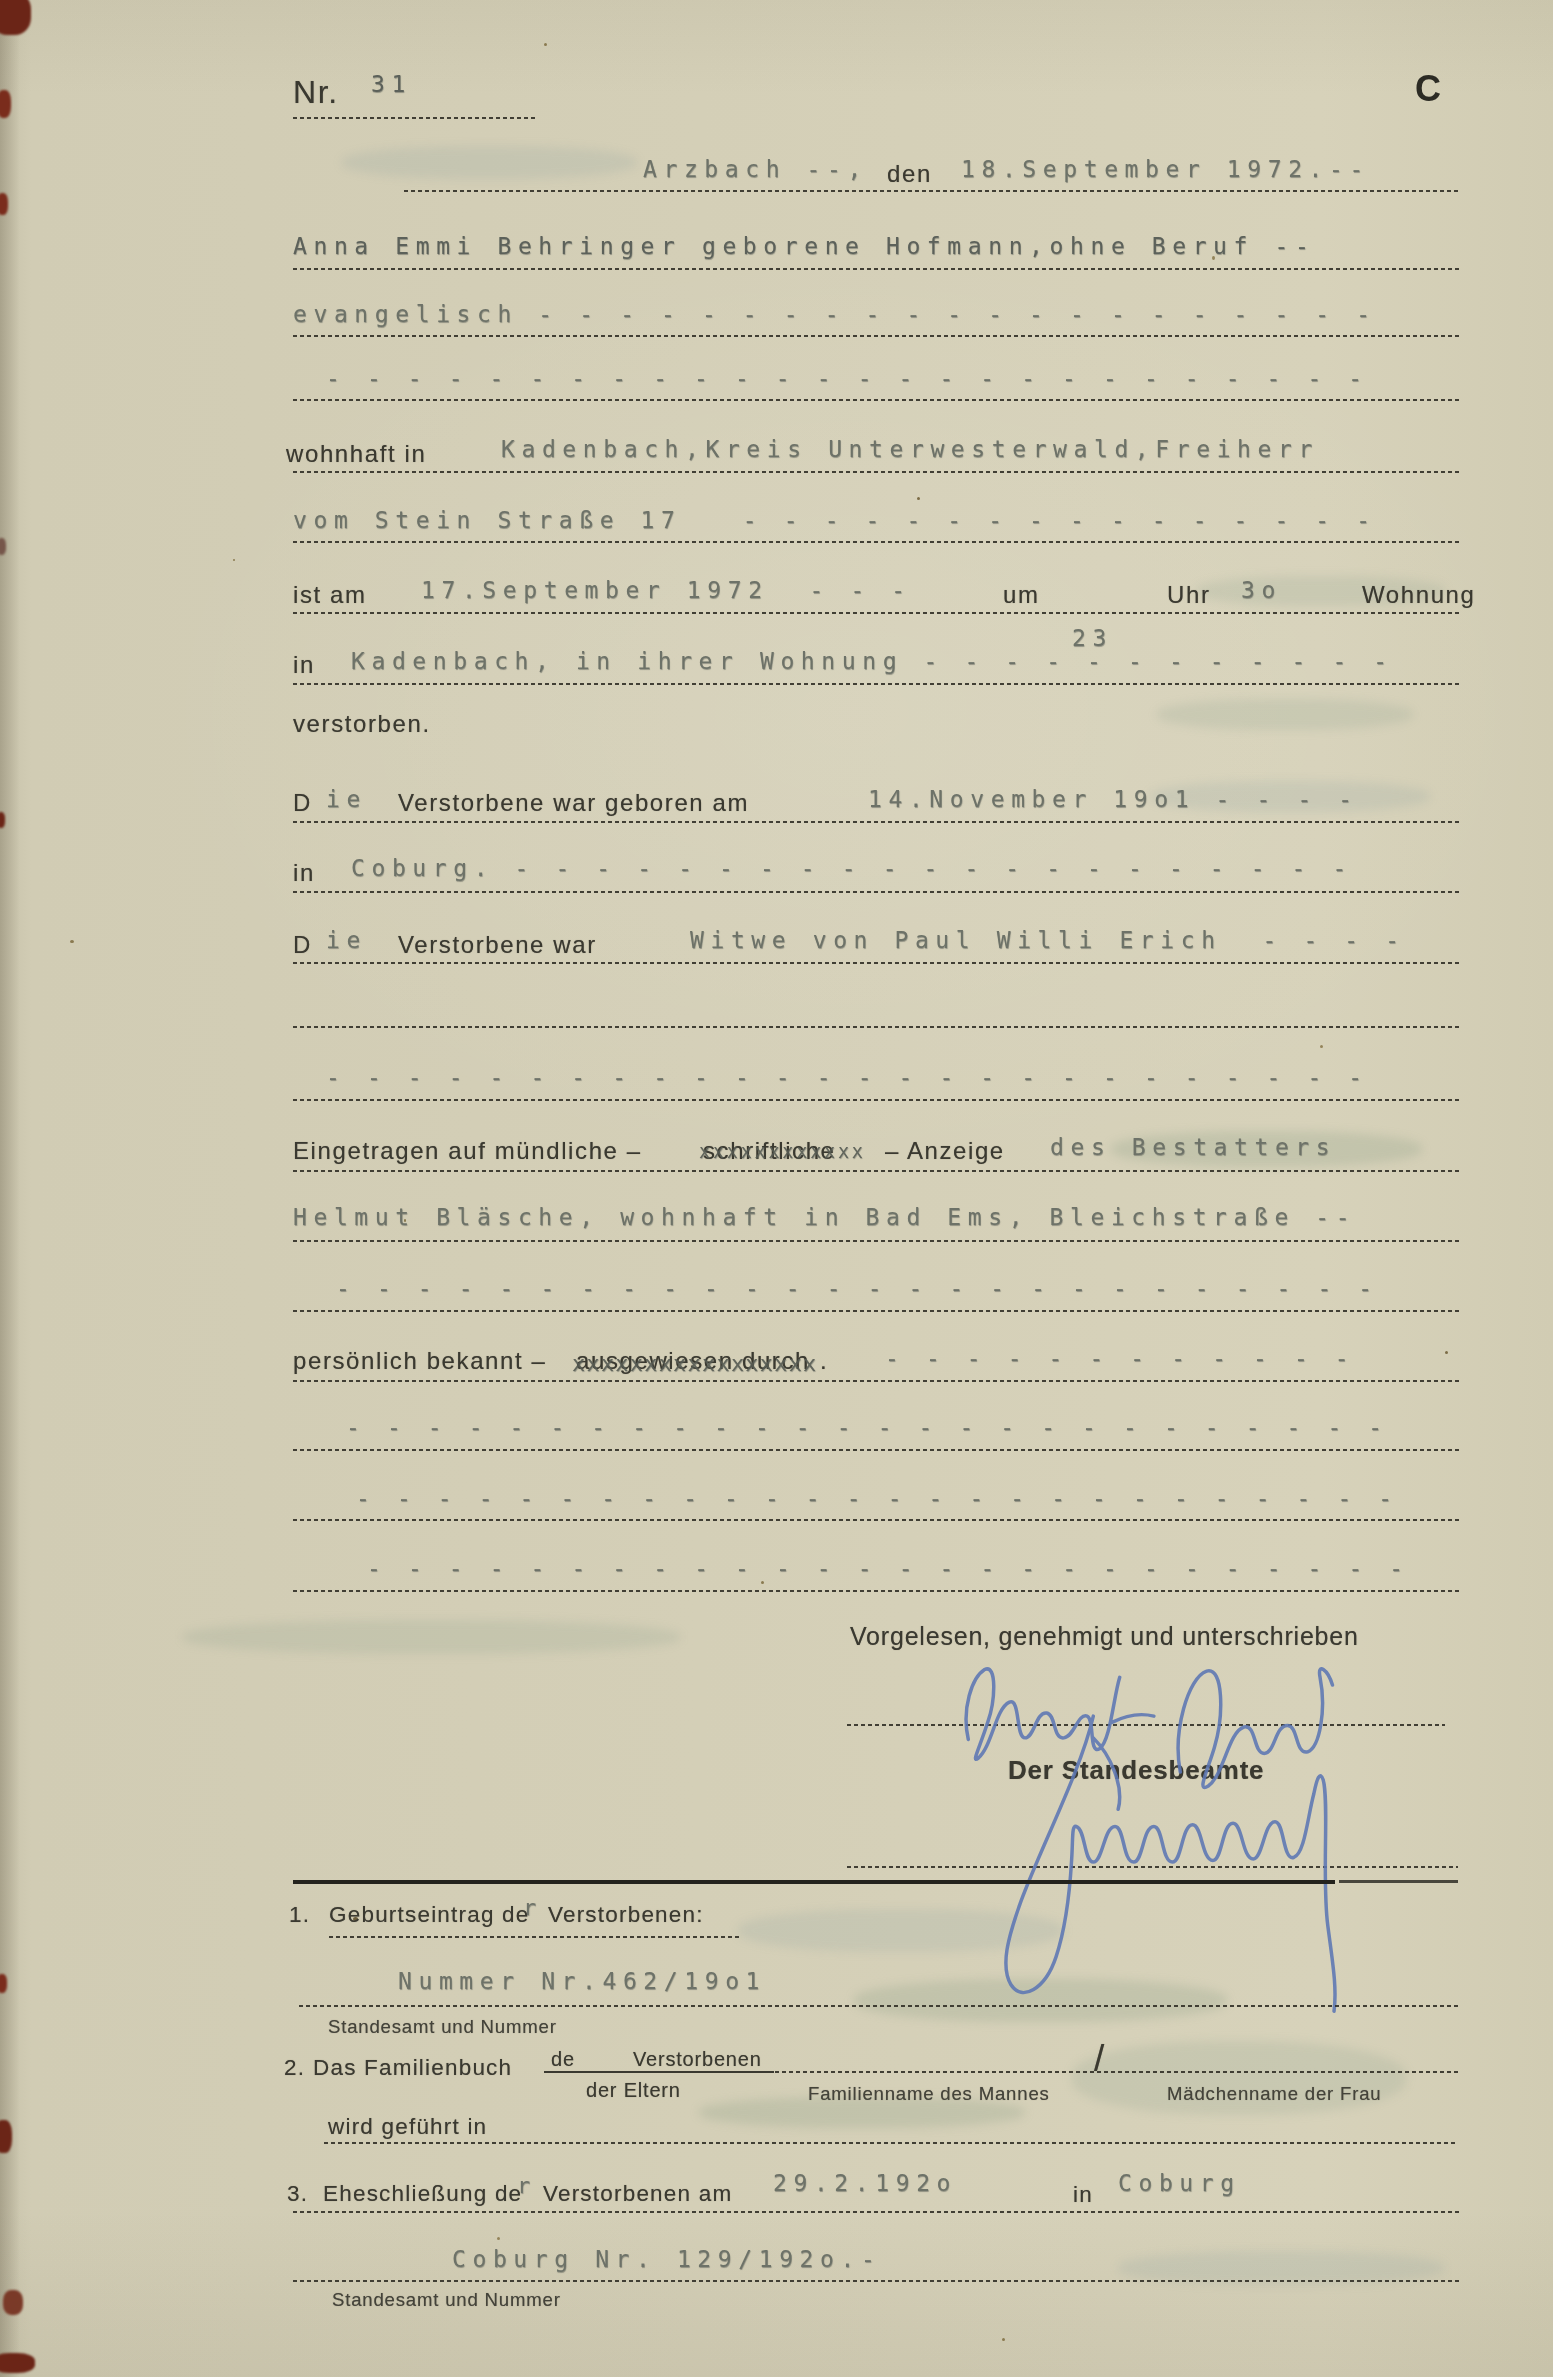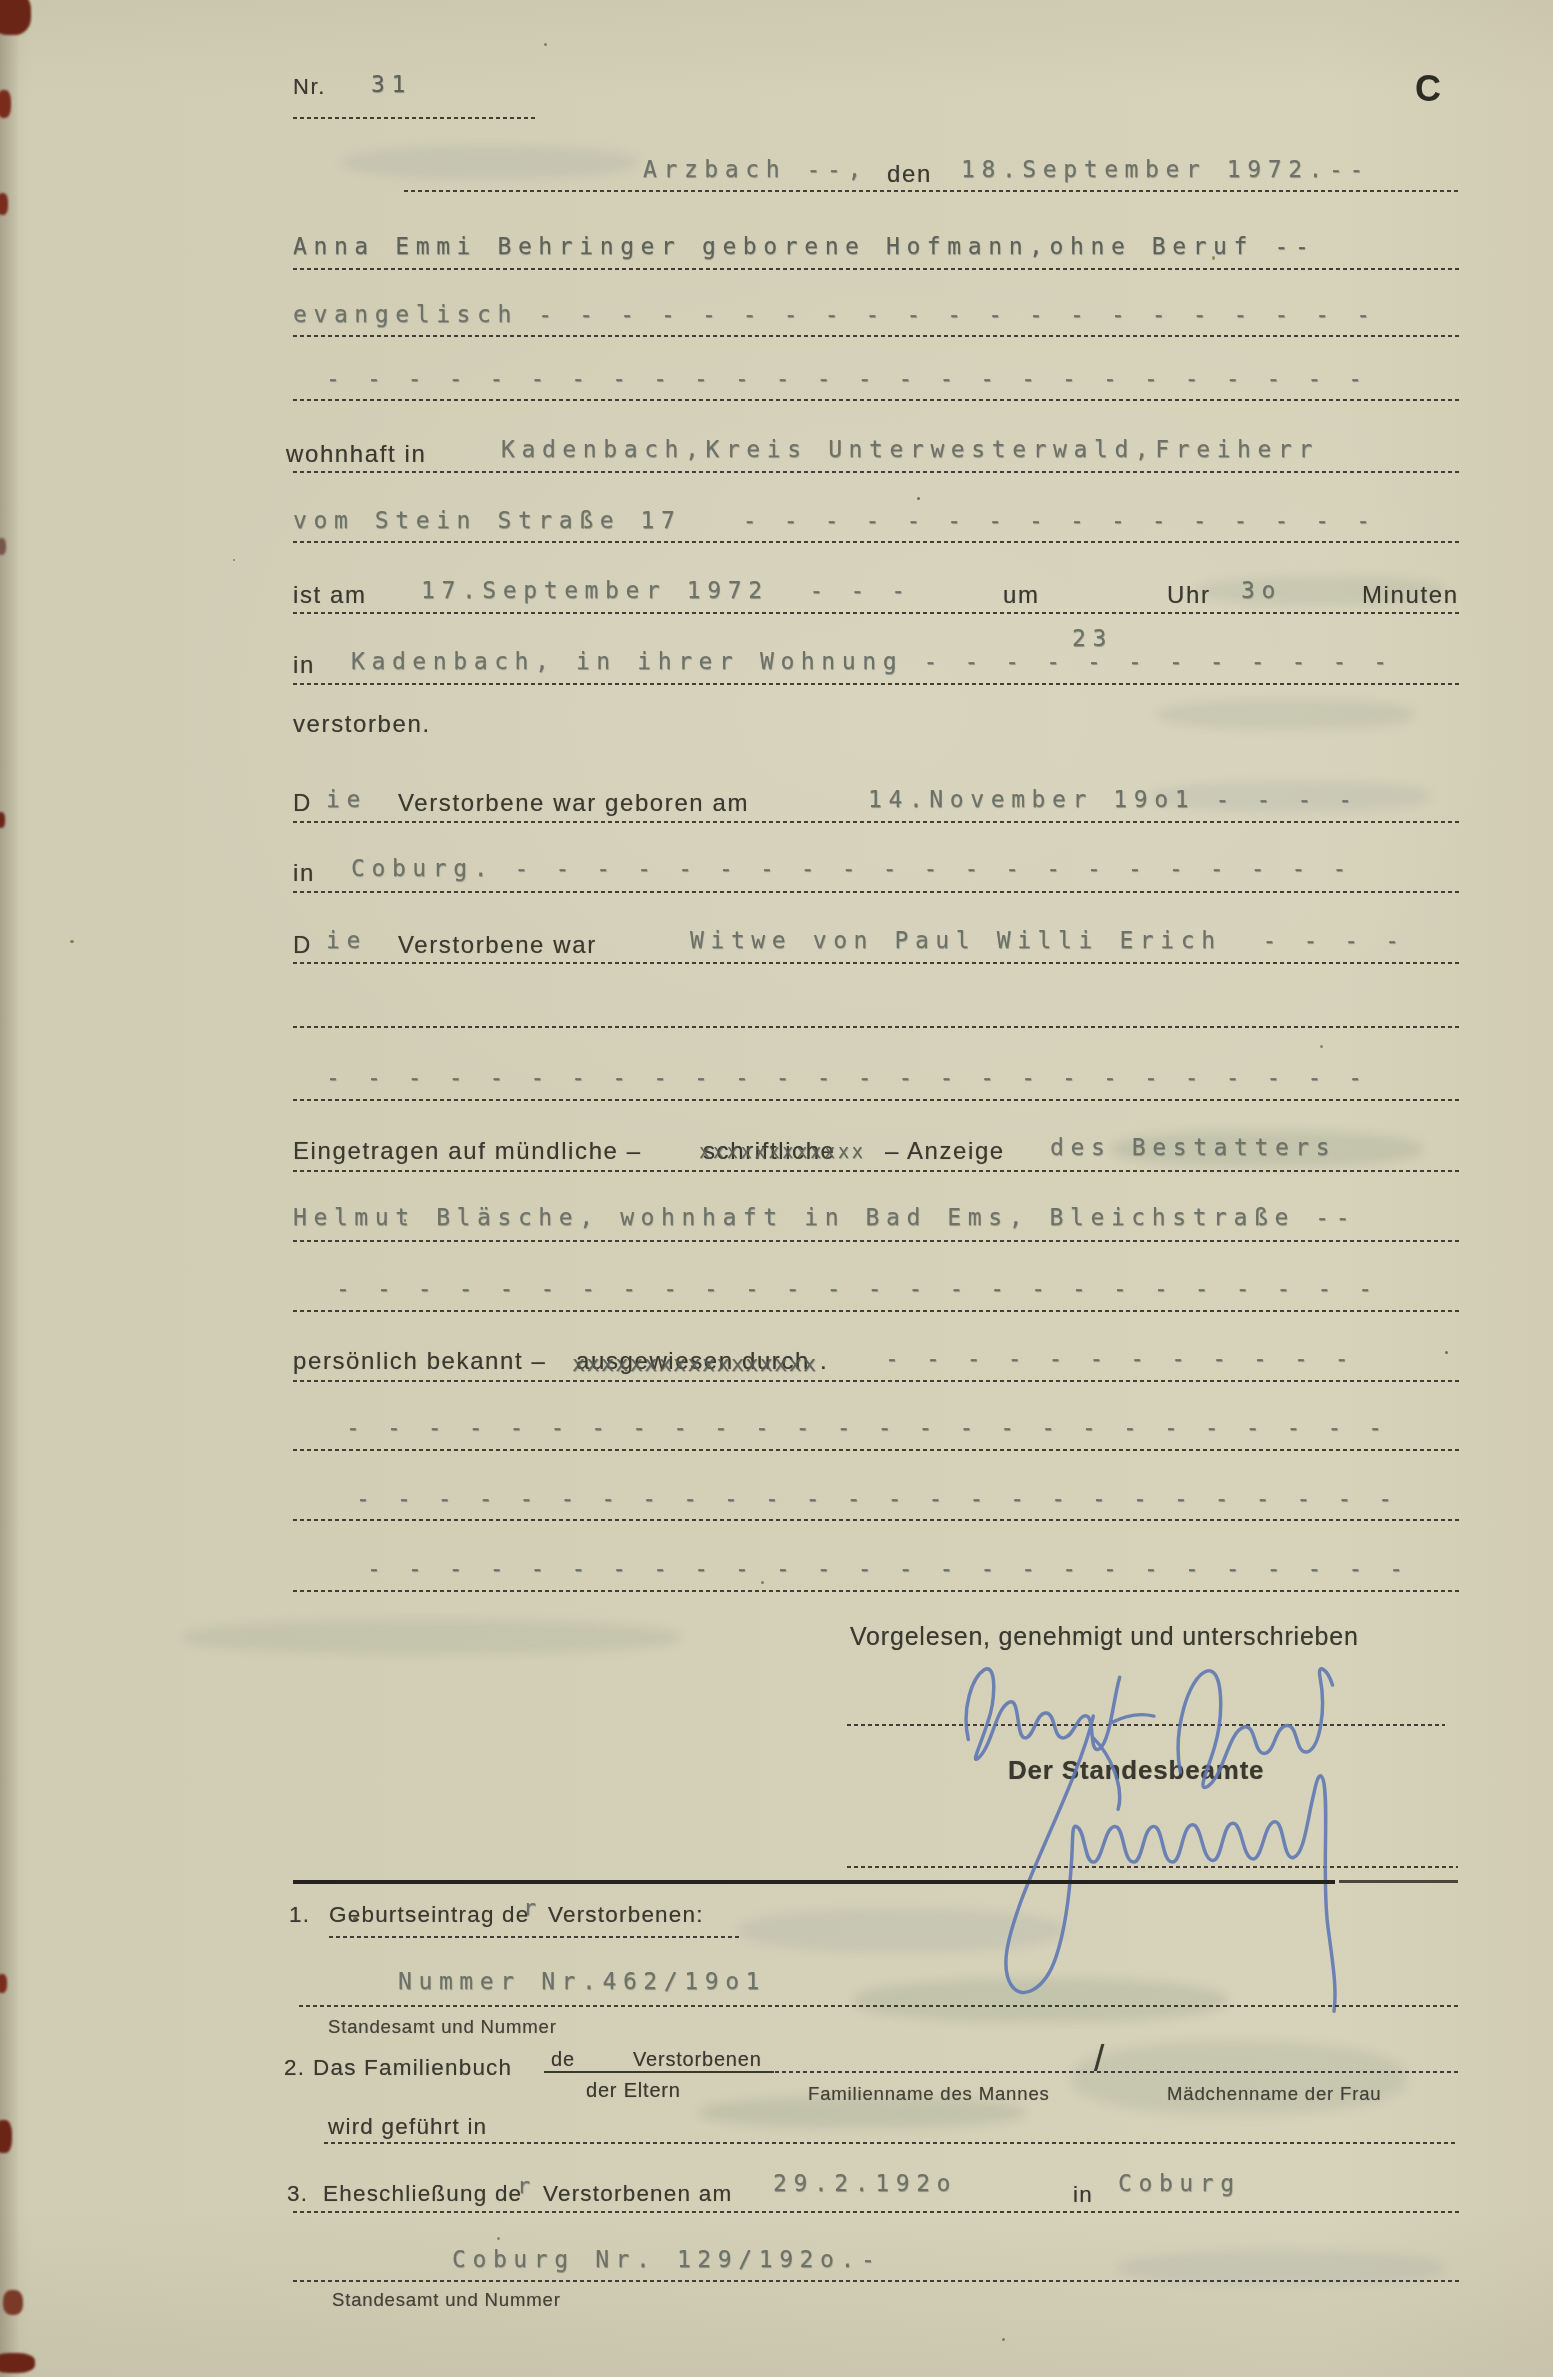--- a/index.html
+++ b/index.html
@@ -73,21 +73,21 @@
   <div class="speck" style="left:917px;top:497px;width:3.1px;height:3.1px;background:#7c6c46;"></div>
   <div class="speck" style="left:70px;top:940px;width:3.9px;height:3.1px;background:#8a7a50;"></div>
   <div class="speck" style="left:1320px;top:1045px;width:3.1px;height:3.1px;background:#94845a;"></div>
   <div class="speck" style="left:404px;top:1219px;width:2.3px;height:3.1px;background:#8a7a50;"></div>
   <div class="speck" style="left:1445px;top:1351px;width:3.1px;height:3.1px;background:#7c6c46;"></div>
   <div class="speck" style="left:761px;top:1581px;width:3.1px;height:3.1px;background:#8a7a50;"></div>
   <div class="speck" style="left:497px;top:2237px;width:3.1px;height:3.1px;background:#94845a;"></div>
   <div class="speck" style="left:1002px;top:2338px;width:3.1px;height:3.1px;background:#8a7a50;"></div>
   <div class="speck" style="left:353px;top:1917px;width:4.7px;height:3.9px;background:#6d5f3e;"></div>
 
-  <div class="printed" style="left:293px;top:76px;font-size:22px;">Nr.</div>
+  <div class="printed" style="left:293px;top:76px;font-size:32px;">Nr.</div>
   <div class="typed dark" style="left:371px;top:73px;">31</div>
   <div class="rule" style="left:293px;top:117px;width:242px;"></div>
   <div class="corner-letter" style="left:1415px;top:68px;">C</div>
 
   <div class="typed" style="left:643px;top:158px;">Arzbach --,</div>
   <div class="printed" style="left:887px;top:162px;">den</div>
   <div class="typed" style="left:961px;top:158px;">18.September 1972.--</div>
   <div class="rule" style="left:404px;top:190px;width:1056px;"></div>
 
   <div class="typed dark" style="left:293px;top:235px;">Anna Emmi Behringer geborene Hofmann,ohne Beruf --</div>
@@ -105,21 +105,21 @@
 
   <div class="typed" style="left:293px;top:509px;">vom Stein Straße 17   - - - - - - - - - - - - - - - -</div>
   <div class="rule" style="left:293px;top:541px;width:1167px;"></div>
 
   <div class="printed" style="left:293px;top:583px;">ist am</div>
   <div class="typed" style="left:421px;top:579px;">17.September 1972  - - -</div>
   <div class="printed" style="left:1003px;top:583px;">um</div>
   <div class="typed" style="left:1072px;top:579px;margin-top:48px;">23</div>
   <div class="printed" style="left:1167px;top:583px;">Uhr</div>
   <div class="typed" style="left:1241px;top:579px;">3o</div>
-  <div class="printed" style="left:1362px;top:583px;">Minuten</div>
+  <div class="printed" style="left:1362px;top:583px;">Wohnung</div>
   <div class="rule" style="left:293px;top:612px;width:1167px;"></div>
 
   <div class="printed" style="left:293px;top:653px;">in</div>
   <div class="typed" style="left:351px;top:650px;">Kadenbach, in ihrer Wohnung - - - - - - - - - - - -</div>
   <div class="rule" style="left:293px;top:683px;width:1167px;"></div>
 
   <div class="printed" style="left:293px;top:712px;">verstorben.</div>
 
   <div class="printed" style="left:293px;top:791px;">D</div>
   <div class="typed" style="left:326px;top:788px;">ie</div>

